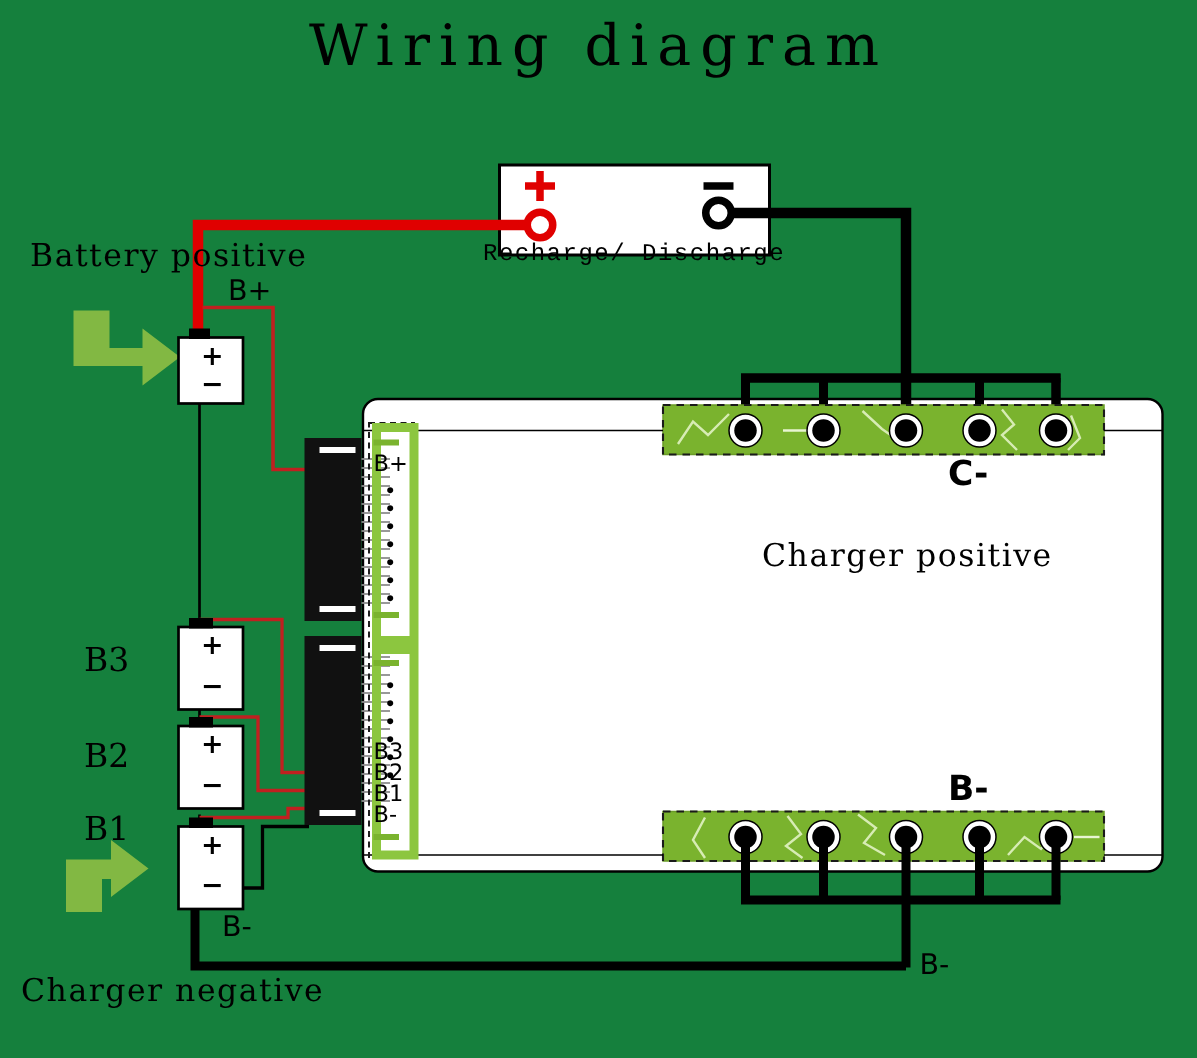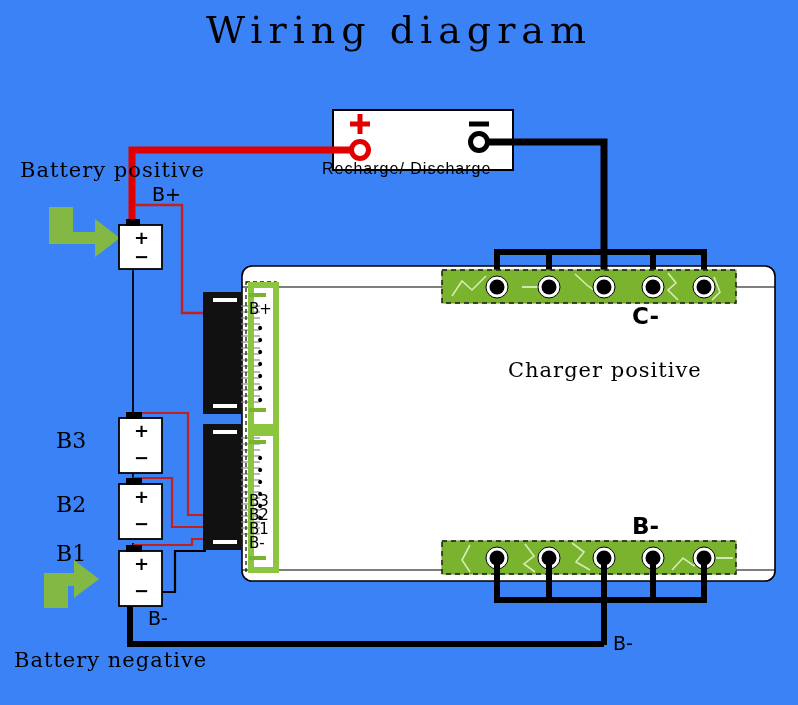--- a/index.html
+++ b/index.html
@@ -3,34 +3,34 @@
 <meta charset="utf-8">
 <title>Wiring diagram</title>
 <style>
   html,body{margin:0;padding:0;background:#ffffff;}
   body{
     width:798px;height:705px;
     font-family:"DejaVu Serif", serif;
     overflow:hidden;
     position:relative;
   }
-  #stage{position:relative;width:798px;height:705px;background:#3b82f6;}
+  #stage{position:relative;width:798px;height:705px;background:#15803d;}
   #stage svg{position:absolute;left:0;top:0;}
   .lbl{position:absolute;white-space:nowrap;color:#000;}
   .serif{font-family:"DejaVu Serif", serif;}
   .sans{font-family:"DejaVu Sans", sans-serif;}
   #title{
     left:0;top:8px;width:798px;text-align:center;
     font-size:38px;letter-spacing:6px;font-family:"DejaVu Serif", serif;
   }
   .big-serif{font-size:21px;letter-spacing:1px;}
   .cell-name{font-size:22px;font-family:"DejaVu Serif", serif;}
   .pin{font-size:15px;font-family:"DejaVu Sans", sans-serif;letter-spacing:0px;}
   .pad-name{font-size:23px;font-family:"DejaVu Sans", sans-serif;font-weight:600;}
-  .rd-cap{font-size:16px;font-family:Liberation Sans, sans-serif;letter-spacing:1px;}
+  .rd-cap{font-size:16px;font-family:Liberation Mono, monospace;letter-spacing:1px;}
 </style>
 </head>
 <body>
 
 <div id="stage">
 
   <div class="lbl" id="title">Wiring diagram</div>
 
   <svg width="798" height="705" viewBox="0 0 798 705">
 
@@ -221,21 +221,21 @@
     <g>
       <rect x="119" y="551" width="43" height="55" fill="#ffffff" stroke="#000000" stroke-width="1.8"></rect>
       <rect x="126" y="545" width="16" height="7" fill="#000000"></rect>
     </g>
   </svg>
 
   <div class="lbl serif big-serif" style="left:20px;top:158px;">Battery positive</div>
 
   <div class="lbl sans" style="left:152px;top:183px;font-size:19px;">B+</div>
 
-  <div class="lbl serif big-serif" style="left:14px;top:648px;">Battery negative</div>
+  <div class="lbl serif big-serif" style="left:14px;top:648px;">Charger negative</div>
 
   <div class="lbl sans" style="left:148px;top:607px;font-size:19px;">B-</div>
 
   <div class="lbl serif big-serif" style="left:508px;top:358px;">Charger positive</div>
 
   <div class="lbl serif rd-cap" style="left:322px;top:160px;">Recharge/ Discharge</div>
 
   <div class="lbl pad-name" style="left:632px;top:303px;">C-</div>
 
   <div class="lbl pad-name" style="left:632px;top:513px;">B-</div>

